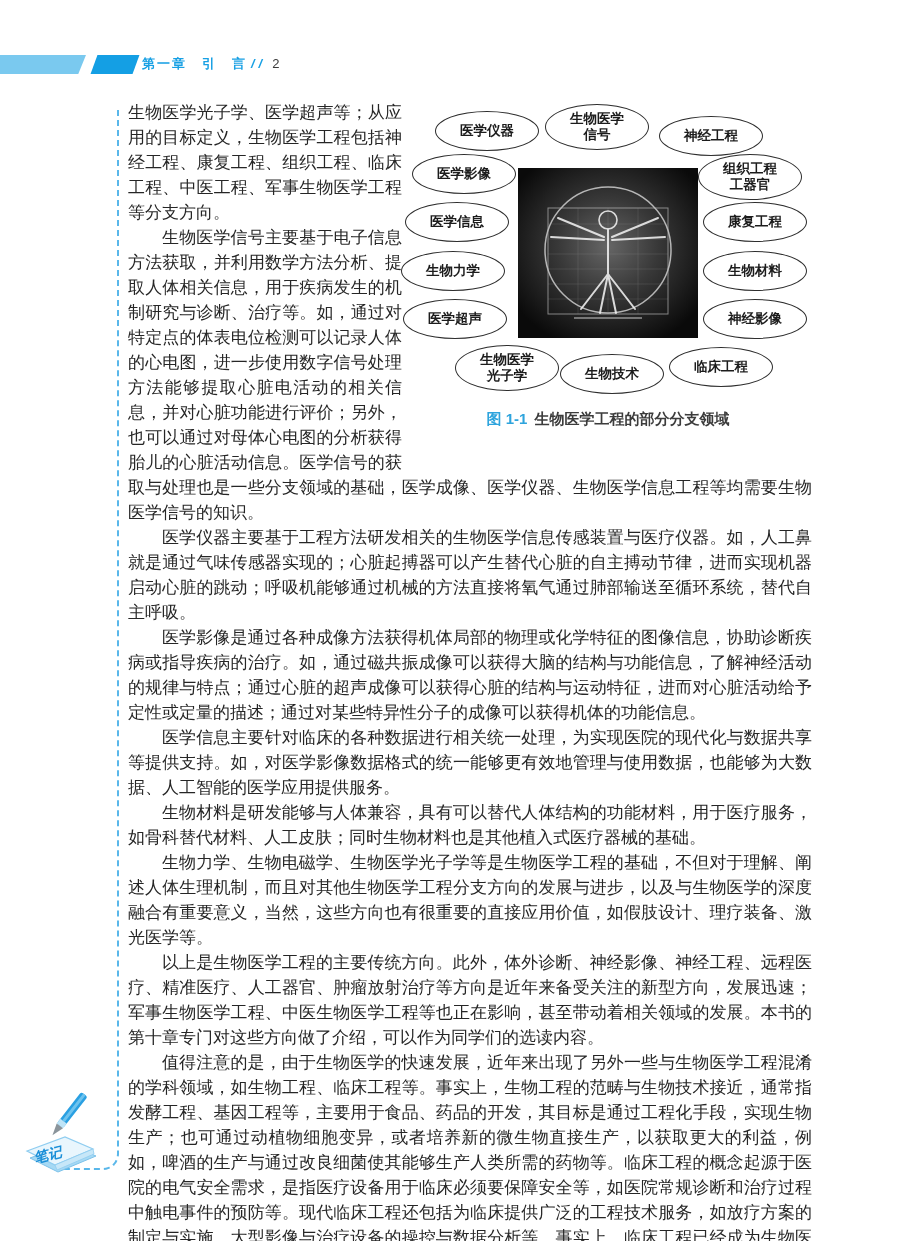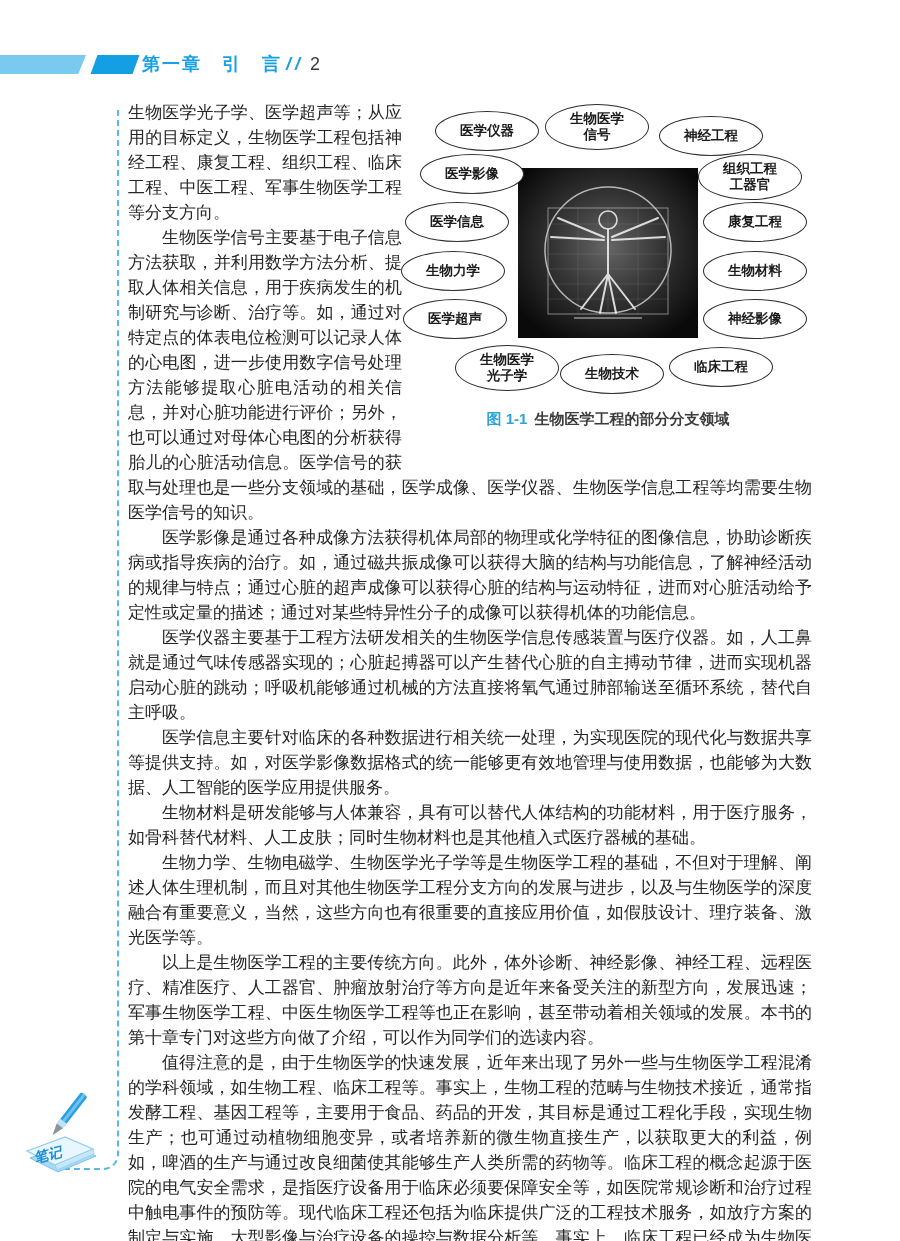--- a/index.html
+++ b/index.html
@@ -13,21 +13,21 @@
     position:absolute;left:0;top:55px;width:86px;height:19px;
     background:#7ac9ef;
     clip-path:polygon(0 0,100% 0,91% 100%,0 100%);
   }
   .hdr-bar-dark{
     position:absolute;left:94px;top:55px;width:42px;height:19px;
     background:#149fe4;transform:skewX(-20deg);
   }
   .hdr-title{
     position:absolute;left:142px;top:53px;height:22px;line-height:22px;
-    font-family:"Liberation Sans",sans-serif;font-weight:bold;font-size:18px;
+    font-family:"Liberation Sans",sans-serif;font-weight:bold;font-size:13px;
     color:#18a0e4;letter-spacing:2px;white-space:nowrap;
   }
   .hdr-title .slashes{font-style:italic;color:#18a0e4;margin-left:4px;letter-spacing:4px;}
   .hdr-title .pagenum{color:#3a3a3a;font-weight:normal;margin-left:6px;letter-spacing:0;}
 
   
   .note-line{
     position:absolute;left:60px;top:108px;width:57px;height:1060px;
     border-right:2px dashed #59b7ea;
     border-bottom:2px dashed #59b7ea;
@@ -130,39 +130,39 @@
         <line x1="56" y1="150" x2="124" y2="150" stroke="#cccccc" stroke-width="2" opacity="0.5"></line>
       </svg>
 
       <div class="fig-caption">
         <span class="cap-label">图 1-1</span><span>生物医学工程的部分分支领域</span>
       </div>
     <div class="bubble" style="left: 31px; top: 11px; width: 104px; height: 40px;">医学仪器</div>
         <div class="bubble" style="left: 141px; top: 4px; width: 104px; height: 46px;">生物医学
 信号</div>
         <div class="bubble" style="left: 255px; top: 16px; width: 104px; height: 40px;">神经工程</div>
-        <div class="bubble" style="left: 16px; top: 54px; width: 104px; height: 40px;">医学影像</div>
+        <div class="bubble" style="left: 8px; top: 54px; width: 104px; height: 40px;">医学影像</div>
         <div class="bubble" style="left: 294px; top: 54px; width: 104px; height: 46px;">组织工程
 工器官</div>
         <div class="bubble" style="left: 1px; top: 102px; width: 104px; height: 40px;">医学信息</div>
         <div class="bubble" style="left: 299px; top: 102px; width: 104px; height: 40px;">康复工程</div>
         <div class="bubble" style="left: -3px; top: 151px; width: 104px; height: 40px;">生物力学</div>
         <div class="bubble" style="left: 299px; top: 151px; width: 104px; height: 40px;">生物材料</div>
         <div class="bubble" style="left: -1px; top: 199px; width: 104px; height: 40px;">医学超声</div>
         <div class="bubble" style="left: 299px; top: 199px; width: 104px; height: 40px;">神经影像</div>
         <div class="bubble" style="left: 51px; top: 245px; width: 104px; height: 46px;">生物医学
 光子学</div>
         <div class="bubble" style="left: 156px; top: 254px; width: 104px; height: 40px;">生物技术</div>
         <div class="bubble" style="left: 265px; top: 247px; width: 104px; height: 40px; text-align: right;">临床工程</div>
       </div>
 
   <p class="para cont">生物医学光子学、医学超声等；从应用的目标定义，生物医学工程包括神经工程、康复工程、组织工程、临床工程、中医工程、军事生物医学工程等分支方向。</p>
       <p class="para">生物医学信号主要基于电子信息方法获取，并利用数学方法分析、提取人体相关信息，用于疾病发生的机制研究与诊断、治疗等。如，通过对特定点的体表电位检测可以记录人体的心电图，进一步使用数字信号处理方法能够提取心脏电活动的相关信息，并对心脏功能进行评价；另外，也可以通过对母体心电图的分析获得胎儿的心脏活动信息。医学信号的获取与处理也是一些分支领域的基础，医学成像、医学仪器、生物医学信息工程等均需要生物医学信号的知识。</p>
+      <p class="para">医学仪器主要基于工程方法研发相关的生物医学信息传感装置与医疗仪器。如，人工鼻就是通过气味传感器实现的；心脏起搏器可以产生替代心脏的自主搏动节律，进而实现机器启动心脏的跳动；呼吸机能够通过机械的方法直接将氧气通过肺部输送至循环系统，替代自主呼吸。</p>
       <p class="para">医学影像是通过各种成像方法获得机体局部的物理或化学特征的图像信息，协助诊断疾病或指导疾病的治疗。如，通过磁共振成像可以获得大脑的结构与功能信息，了解神经活动的规律与特点；通过心脏的超声成像可以获得心脏的结构与运动特征，进而对心脏活动给予定性或定量的描述；通过对某些特异性分子的成像可以获得机体的功能信息。</p>
-      <p class="para">医学仪器主要基于工程方法研发相关的生物医学信息传感装置与医疗仪器。如，人工鼻就是通过气味传感器实现的；心脏起搏器可以产生替代心脏的自主搏动节律，进而实现机器启动心脏的跳动；呼吸机能够通过机械的方法直接将氧气通过肺部输送至循环系统，替代自主呼吸。</p>
       <p class="para">医学信息主要针对临床的各种数据进行相关统一处理，为实现医院的现代化与数据共享等提供支持。如，对医学影像数据格式的统一能够更有效地管理与使用数据，也能够为大数据、人工智能的医学应用提供服务。</p>
       <p class="para">生物材料是研发能够与人体兼容，具有可以替代人体结构的功能材料，用于医疗服务，如骨科替代材料、人工皮肤；同时生物材料也是其他植入式医疗器械的基础。</p>
       <p class="para">生物力学、生物电磁学、生物医学光子学等是生物医学工程的基础，不但对于理解、阐述人体生理机制，而且对其他生物医学工程分支方向的发展与进步，以及与生物医学的深度融合有重要意义，当然，这些方向也有很重要的直接应用价值，如假肢设计、理疗装备、激光医学等。</p>
       <p class="para">以上是生物医学工程的主要传统方向。此外，体外诊断、神经影像、神经工程、远程医疗、精准医疗、人工器官、肿瘤放射治疗等方向是近年来备受关注的新型方向，发展迅速；军事生物医学工程、中医生物医学工程等也正在影响，甚至带动着相关领域的发展。本书的第十章专门对这些方向做了介绍，可以作为同学们的选读内容。</p>
       <p class="para">值得注意的是，由于生物医学的快速发展，近年来出现了另外一些与生物医学工程混淆的学科领域，如生物工程、临床工程等。事实上，生物工程的范畴与生物技术接近，通常指发酵工程、基因工程等，主要用于食品、药品的开发，其目标是通过工程化手段，实现生物生产；也可通过动植物细胞变异，或者培养新的微生物直接生产，以获取更大的利益，例如，啤酒的生产与通过改良细菌使其能够生产人类所需的药物等。临床工程的概念起源于医院的电气安全需求，是指医疗设备用于临床必须要保障安全等，如医院常规诊断和治疗过程中触电事件的预防等。现代临床工程还包括为临床提供广泛的工程技术服务，如放疗方案的制定与实施，大型影像与治疗设备的操控与数据分析等。事实上，临床工程已经成为生物医学工程的重要分支之一。</p>
     </div>
 
 </div>
 
 </body></html>

